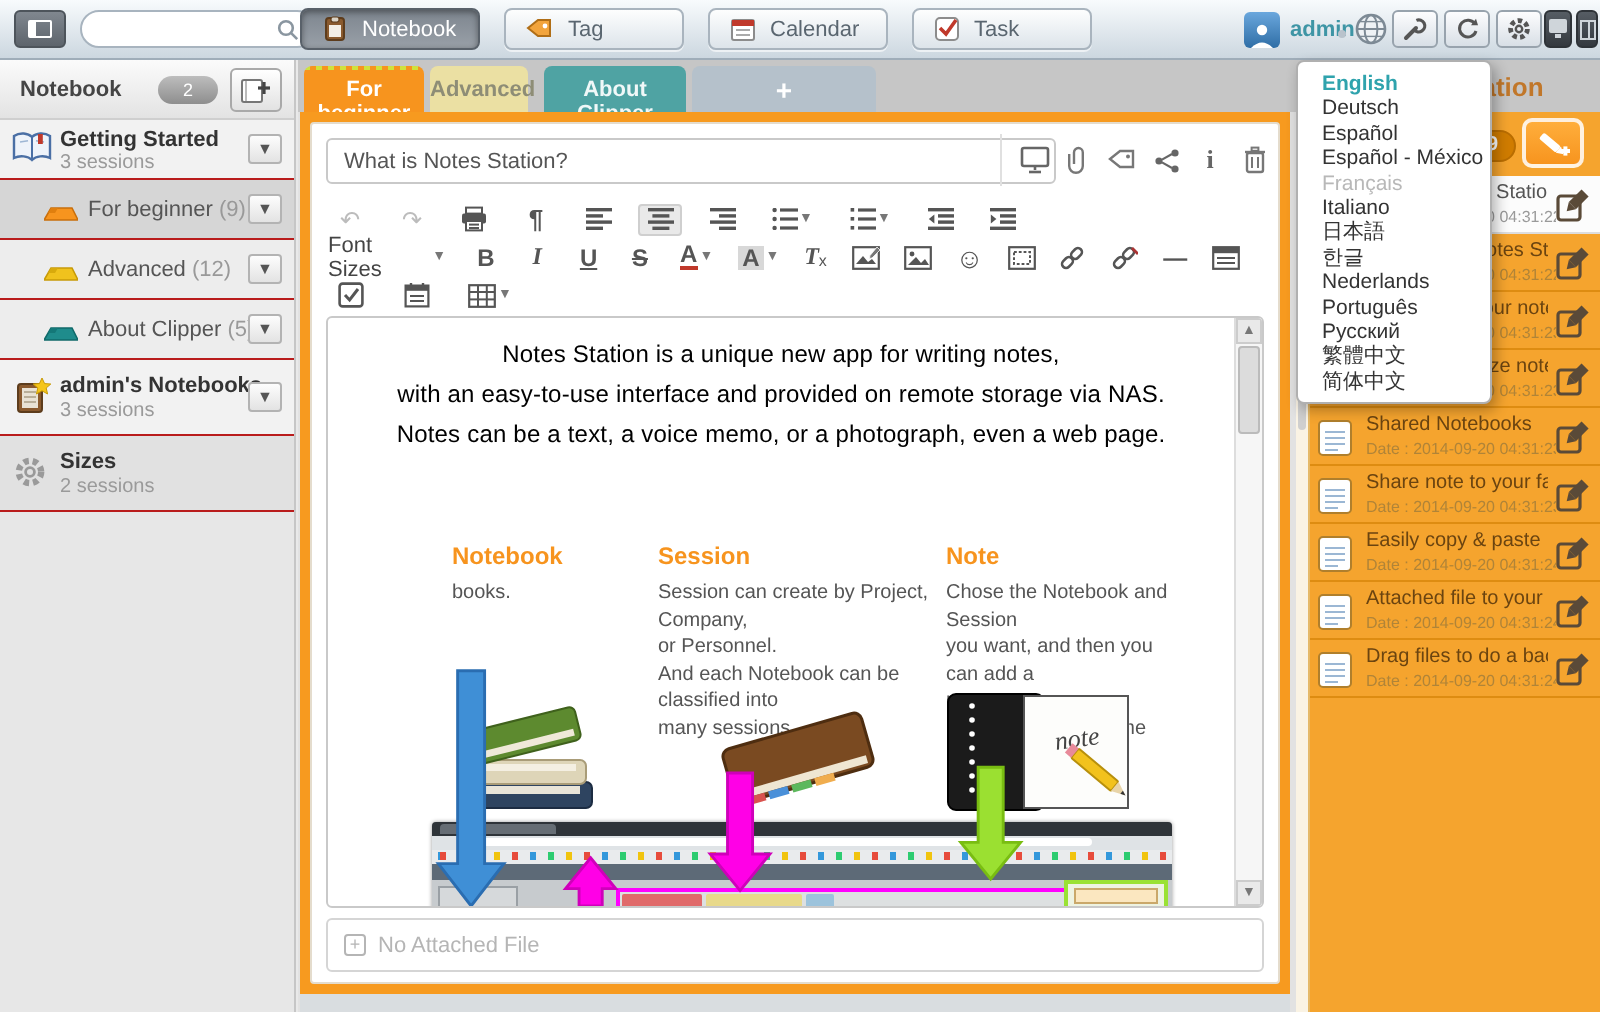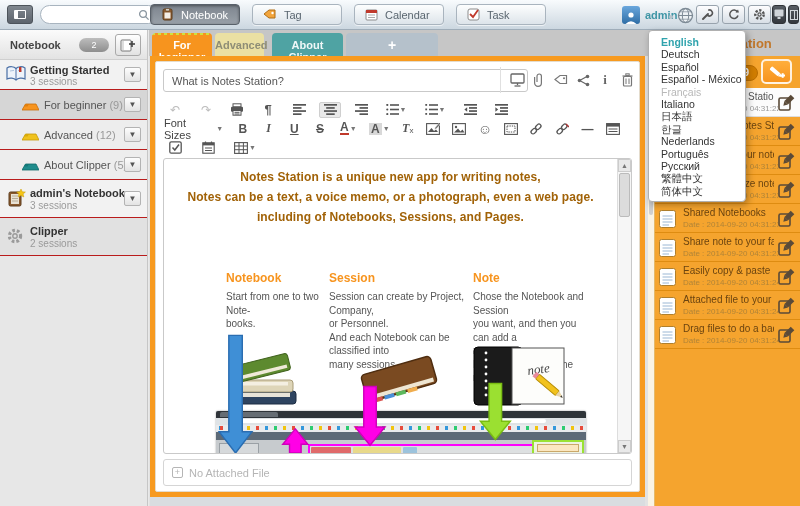--- a/index.html
+++ b/index.html
@@ -71,21 +71,21 @@
   .s-l{text-decoration:line-through}
   .fcol{border-bottom:2px solid #c0392b;line-height:11px}
   .bcol{background:#d8d8d8;padding:0 2px;line-height:12px}
 
   .cbox{position:absolute;left:7px;right:7px;top:96px;bottom:37px;border:1px solid #c9c9c9;border-radius:3px;background:#fff;overflow:hidden}
   .vsb{position:absolute;right:0;top:0;bottom:0;width:14px;background:#f6f6f6;border-left:1px solid #ddd}
   .vsb .up,.vsb .dn{position:absolute;left:0;right:0;height:13px;background:#e9e9e9;border:1px solid #ccc;color:#777;font-size:7px;text-align:center;line-height:12px}
   .vsb .dn{bottom:0}
   .vsb .th{position:absolute;left:1px;right:1px;top:14px;height:44px;background:#dcdcdc;border:1px solid #bbb;border-radius:2px}
   .intro{position:absolute;left:10px;right:24px;top:8px;text-align:center}
-  .intro div{font-size:12px;font-weight:bold;color:#a16207;line-height:20px;letter-spacing:.1px}
+  .intro div{font-size:12px;font-weight:normal;color:#000000;line-height:20px;letter-spacing:.1px}
   .col{position:absolute;top:112px;font-size:10px;color:#555}
   .col h4{font-size:12px;color:#f7941e;margin-bottom:5px}
   .col div{line-height:13.5px}
   .c1{left:62px;width:104px}.c2{left:165px;width:140px}.c3{left:309px;width:122px}
   .imgrow{position:absolute;top:186px;left:0;right:14px;height:64px}
   .mock{position:absolute;left:52px;top:252px;width:370px;height:58px;background:#b9bdc0;border-radius:2px;overflow:hidden;box-shadow:0 0 2px rgba(0,0,0,.4)}
   .m-title{height:7px;background:#2f3439;position:relative}
   .m-title i{position:absolute;left:4px;top:1px;width:58px;height:5px;background:#666d74;border-radius:2px 2px 0 0}
   .m-addr{height:7px;background:#dfe3e6;position:relative}
   .m-addr i{position:absolute;left:14px;top:1px;right:40px;height:4px;background:#fff;border-radius:2px}
@@ -283,21 +283,21 @@
         </svg>
       <span class="s-lab" style="top:7px">admin's Notebooks</span>
       <span class="s-sub" style="top:20px">3 sessions</span>
       <div class="chev" style="top:11px">▼</div>
     </div>
     <div class="srow sys">
       <svg class="s-ic" style="top:9px" width="18" height="18" viewBox="0 0 18 18">
           <circle cx="9" cy="9" r="5.6" fill="none" stroke="#9a9a9a" stroke-width="3.2" stroke-dasharray="2.6 2"></circle>
           <circle cx="9" cy="9" r="2.2" fill="none" stroke="#9a9a9a" stroke-width="1.4"></circle>
         </svg>
-      <span class="s-lab" style="top:7px">Clipper</span>
+      <span class="s-lab" style="top:7px">Sizes</span>
       <span class="s-sub" style="top:20px">2 sessions</span>
     </div>
   </div>
 
   <div class="main">
     <div class="tabbar">
       <div class="tab t0">For beginner</div>
       <div class="tab t1">Advanced</div>
       <div class="tab t2">About Clipper</div>
       <div class="tab t3">+</div>
@@ -542,27 +542,26 @@
                   <line x1="9.4" y1="0.6" x2="9.4" y2="11.4" stroke="#555"></line>
                 </svg>
                 <span class="caret">▼</span>
               </span>
           </div>
         </div>
 
         <div class="cbox">
           <div class="intro">
             <div>Notes Station is a unique new app for writing notes,</div>
+            <div>with an easy-to-use interface and provided on remote storage via NAS.</div>
             <div>Notes can be a text, a voice memo, or a photograph, even a web page.</div>
-            <div>including of Notebooks, Sessions, and Pages.</div>
           </div>
 
           <div class="col c1">
             <h4>Notebook</h4>
-            <div>Start from one to two Note-</div>
             <div>books.</div>
           </div>
           <div class="col c2">
             <h4>Session</h4>
             <div>Session can create by Project, Company,</div>
             <div>or Personnel.</div>
             <div>And each Notebook can be classified into</div>
             <div>many sessions.</div>
           </div>
           <div class="col c3">

